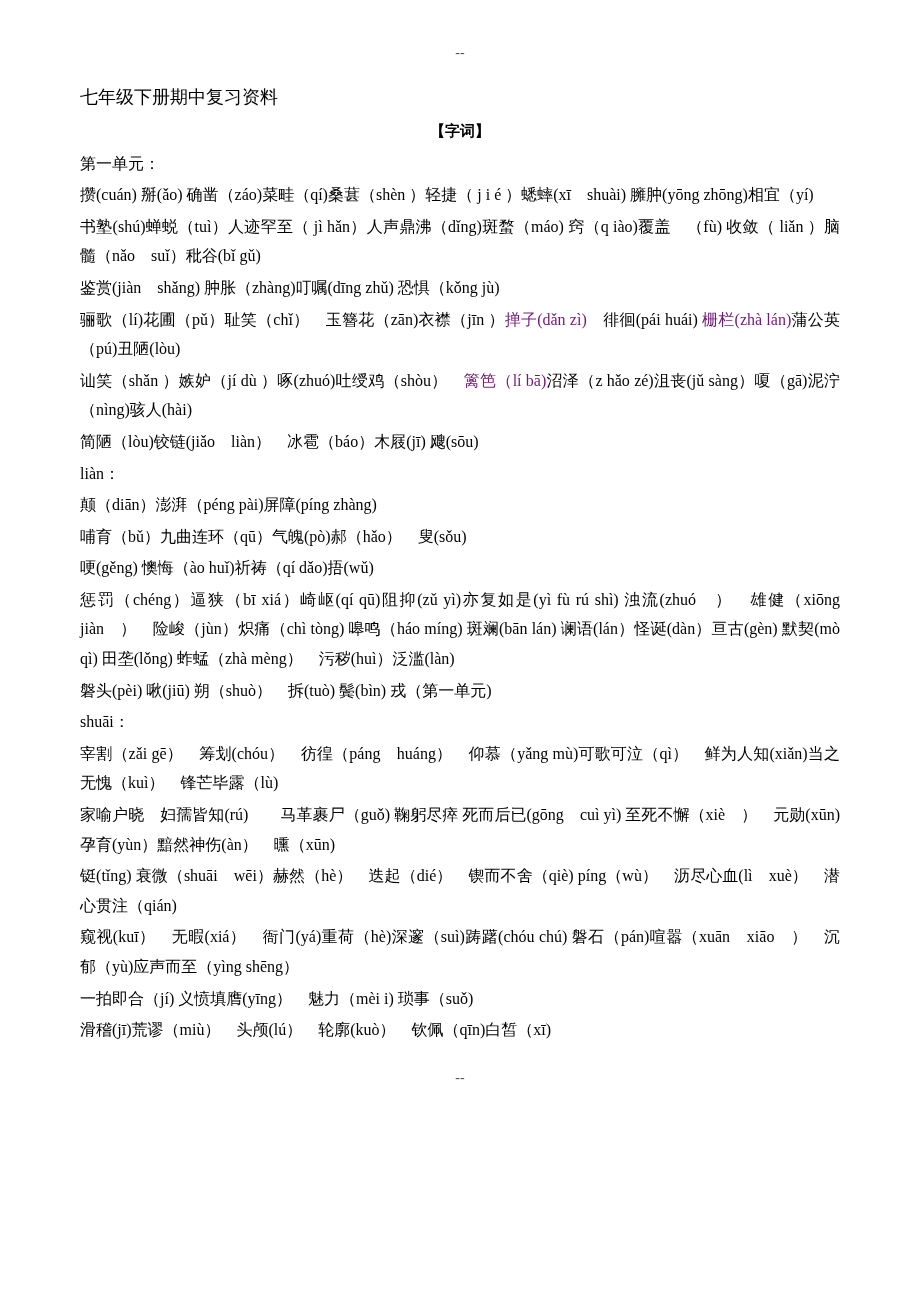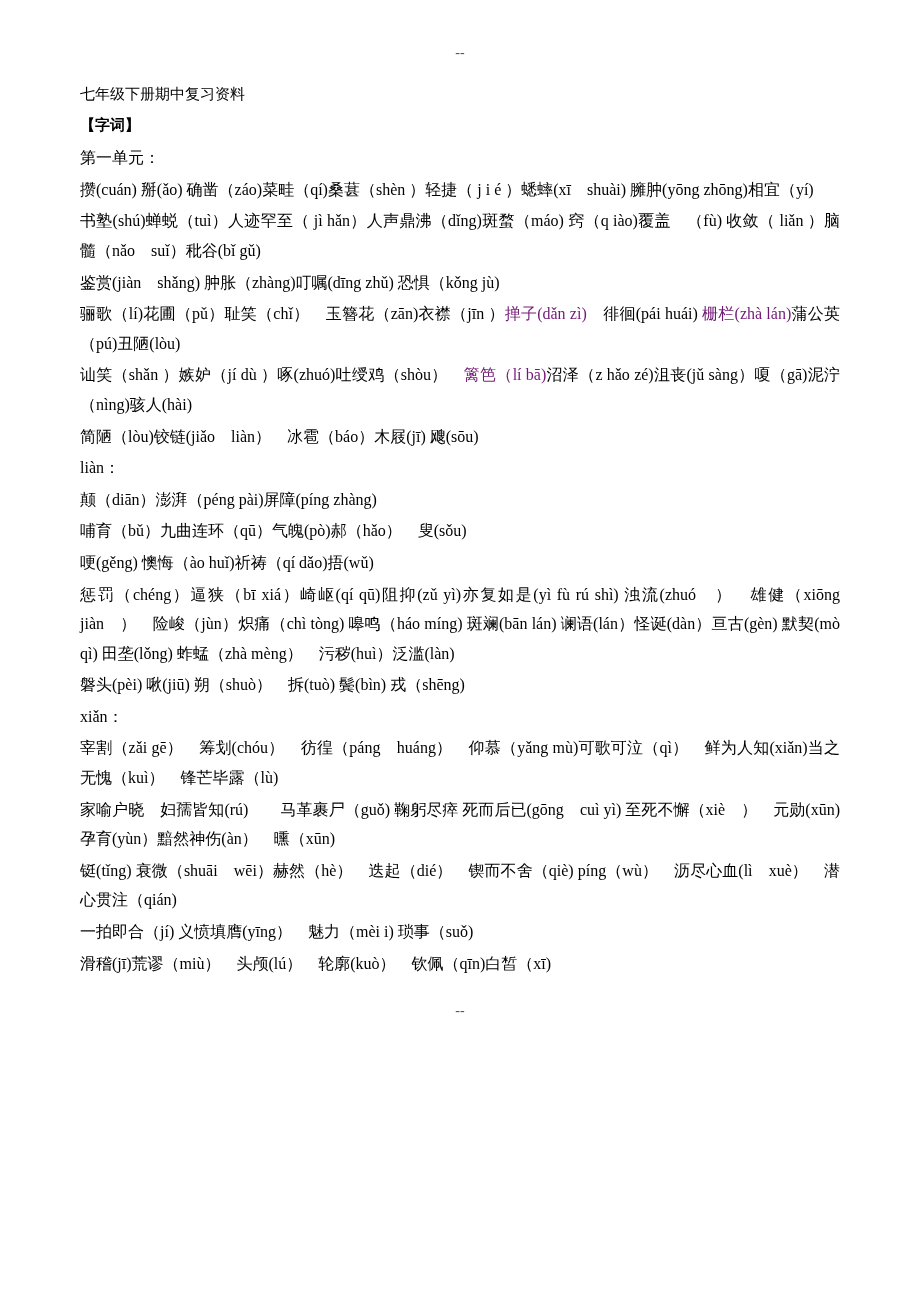--- a/index.html
+++ b/index.html
@@ -21,27 +21,28 @@
       text-align: center;
       margin-bottom: 16px;
       color: #555;
     }
     .page-footer {
       text-align: center;
       margin-top: 20px;
       color: #555;
     }
     .title {
-      font-size: 15px;
+      font-size: 18px;
       margin-bottom: 4px;
     }
     .section-header {
       font-size: 15px;
       font-weight: bold;
       margin-bottom: 4px;
+      text-align: center;
     }
     .content-block {
       font-size: 16px;
       line-height: 1.85;
       text-align: justify;
     }
     .red-text {
       color: #701a75;
     }
     .orange-text {
@@ -95,33 +96,36 @@
     <p>
       哺育（bǔ）九曲连环（qū）气魄(pò)郝（hǎo）　叟(sǒu)
     </p>
     <p>
       哽(gěng) 懊悔（ào huǐ)祈祷（qí dǎo)捂(wǔ)
     </p>
     <p>
       惩罚（chéng）逼狭（bī xiá）崎岖(qí qū)阻抑(zǔ yì)亦复如是(yì fù rú shì) 浊流(zhuó　）　雄健（xiōng jiàn　）　险峻（jùn）炽痛（chì tòng) 嗥鸣（háo míng) 斑斓(bān lán) 谰语(lán）怪诞(dàn）亘古(gèn) 默契(mò　qì) 田垄(lǒng) 蚱蜢（zhà mèng）　污秽(huì）泛滥(làn)
     </p>
     <p>
-      磐头(pèi) 啾(jiū) 朔（shuò）　拆(tuò) 鬓(bìn) 戎（shēng)
+      磐头(pèi) 啾(jiū) 朔（shuò）　拆(tuò) 鬓(bìn) 戎（第一单元)
     </p>
 
-    <p>xiǎn：</p>
+    <p>shuāi：</p>
 
     <p>
       宰割（zǎi gē）　筹划(chóu）　彷徨（páng　huáng）　仰慕（yǎng mù)可歌可泣（qì）　鲜为人知(xiǎn)当之无愧（kuì）　锋芒毕露（lù)
     </p>
     <p>
       家喻户晓　妇孺皆知(rú)　　马革裹尸（guǒ) 鞠躬尽瘁 死而后已(gōng　cuì yì) 至死不懈（xiè　）　元勋(xūn) 孕育(yùn）黯然神伤(àn）　曛（xūn)
     </p>
     <p>
       铤(tǐng) 衰微（shuāi　wēi）赫然（hè）　迭起（dié）　锲而不舍（qiè) píng（wù）　沥尽心血(lì　xuè）　潜心贯注（qián)
+    </p>
+    <p>
+      窥视(kuī）　无暇(xiá）　衙门(yá)重荷（hè)深邃（suì)踌躇(chóu chú) 磐石（pán)喧嚣（xuān　xiāo　）　沉郁（yù)应声而至（yìng shēng）
     </p>
     <p>
       一拍即合（jí) 义愤填膺(yīng）　魅力（mèi i) 琐事（suǒ)
     </p>
     <p>
       滑稽(jī)荒谬（miù）　头颅(lú）　轮廓(kuò）　钦佩（qīn)白皙（xī)
     </p>
 
   </div>
 </div>

